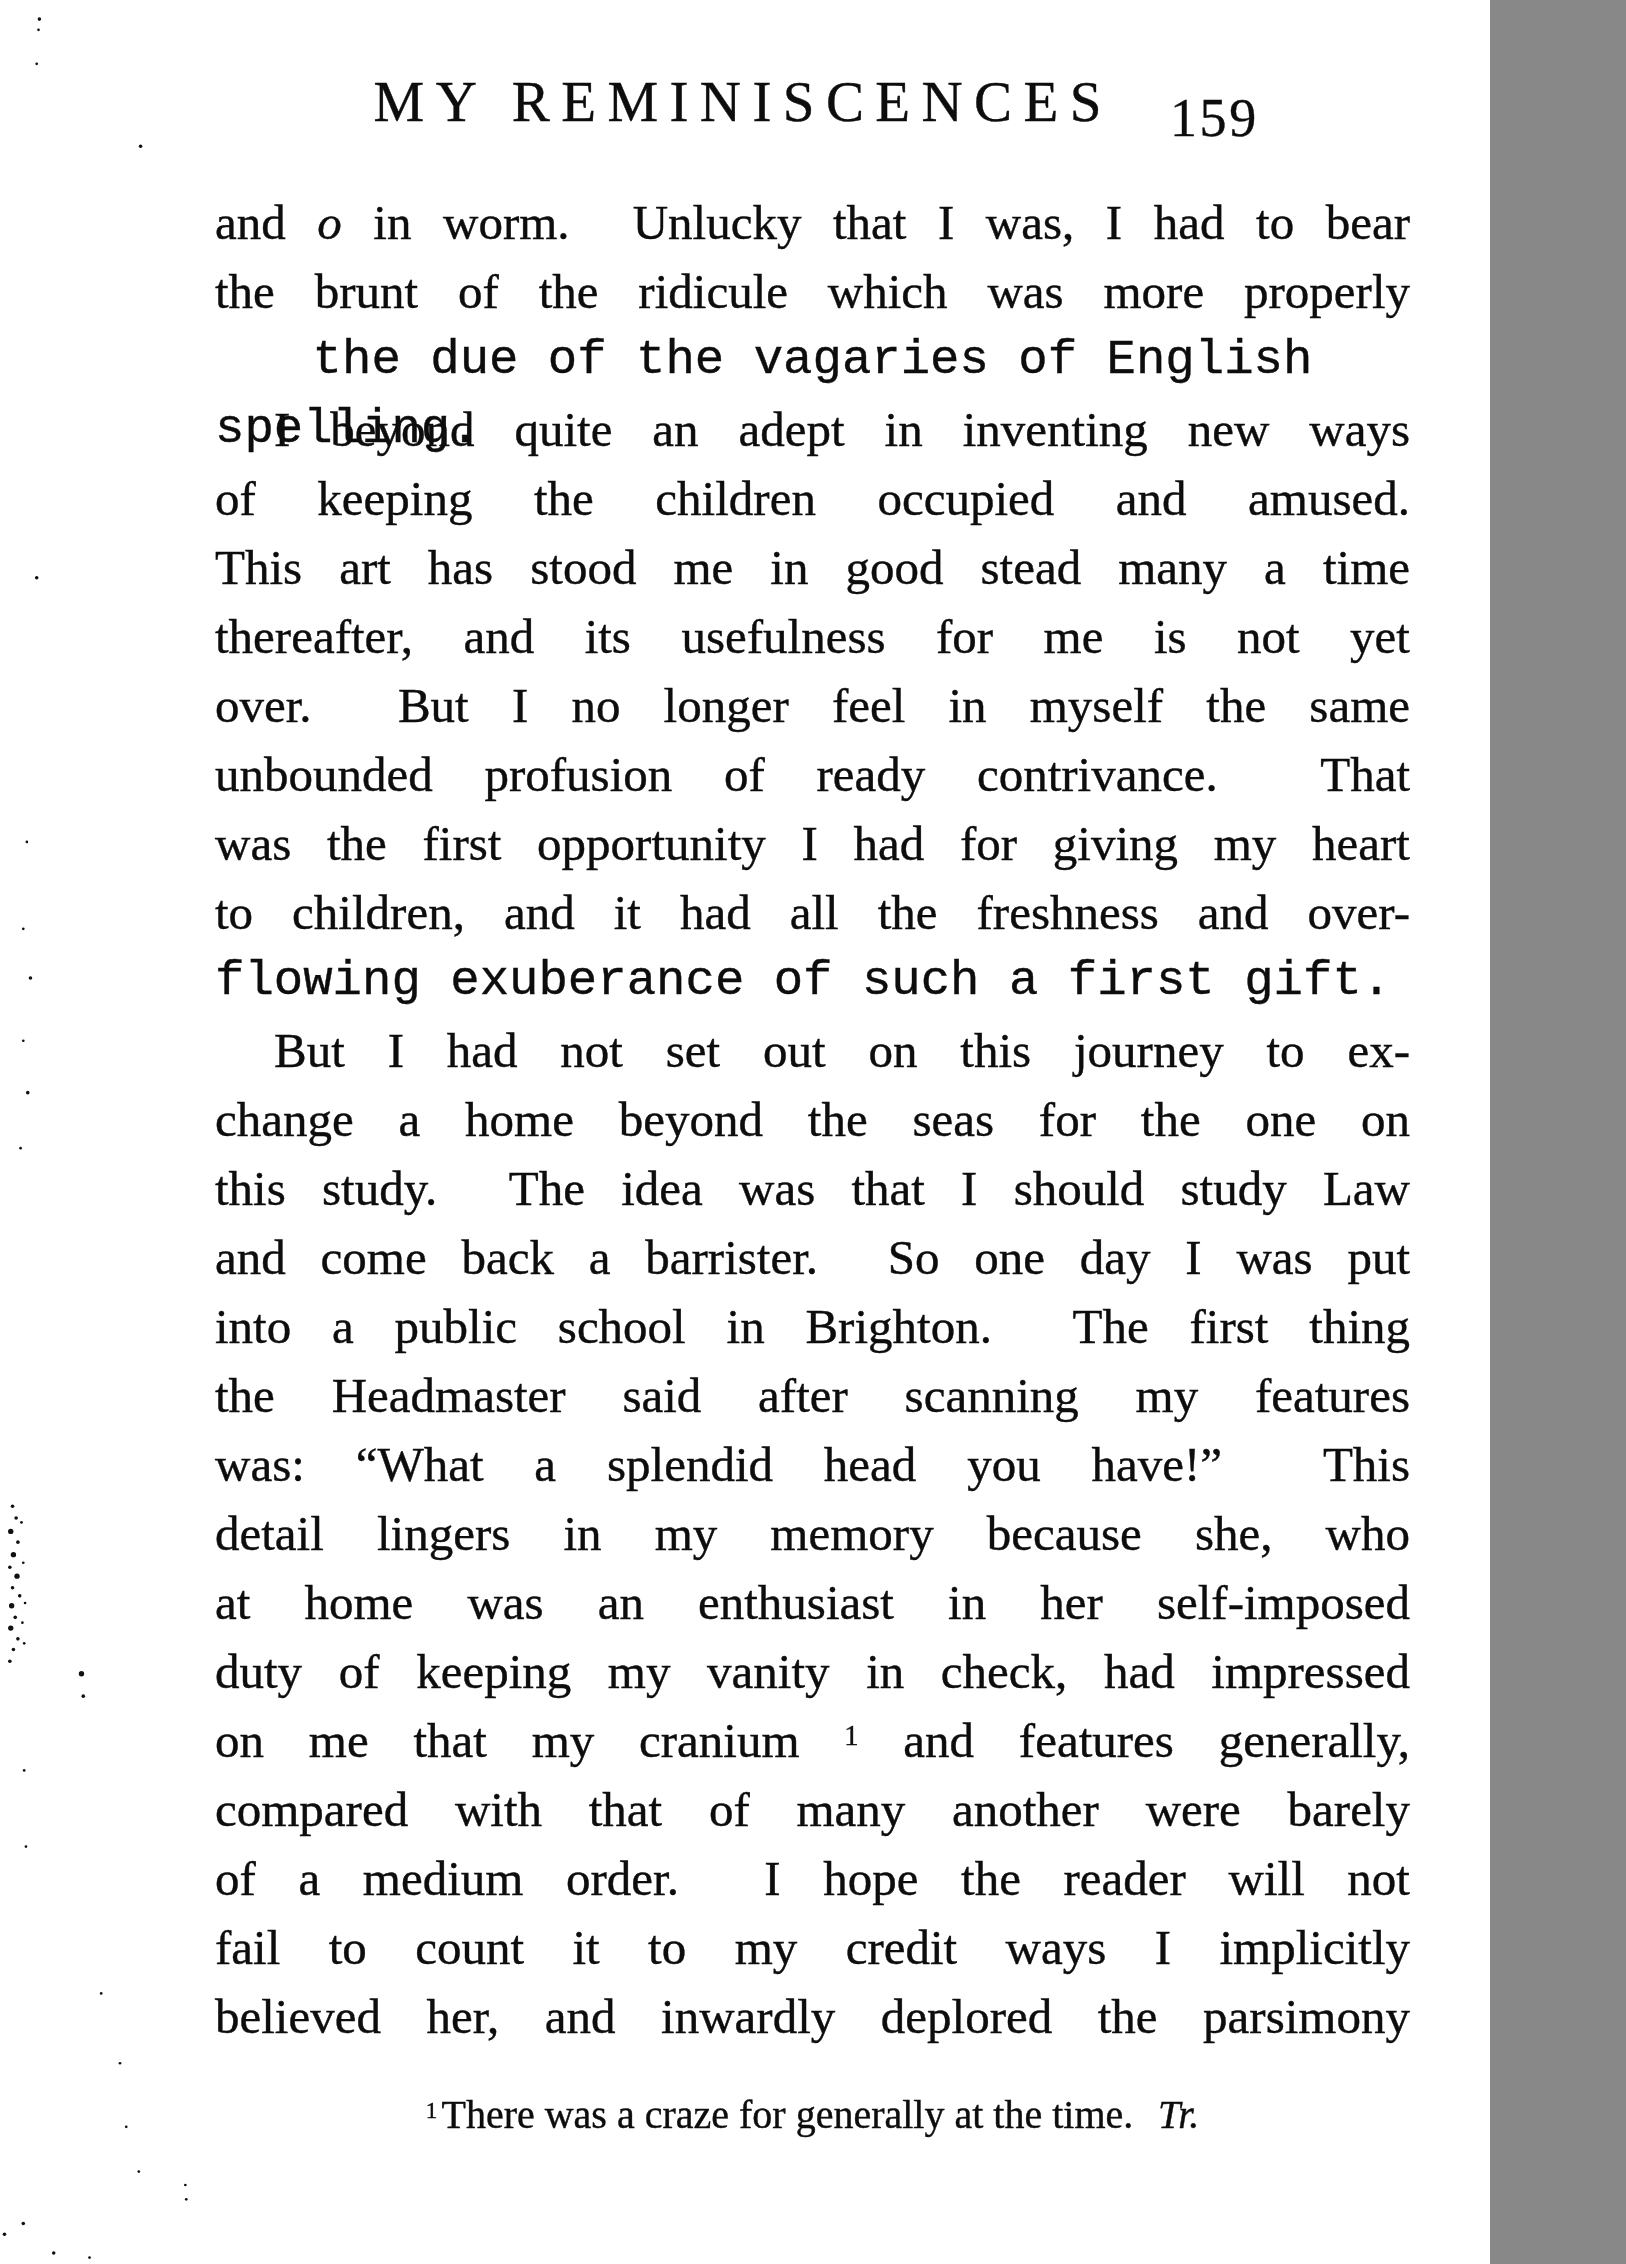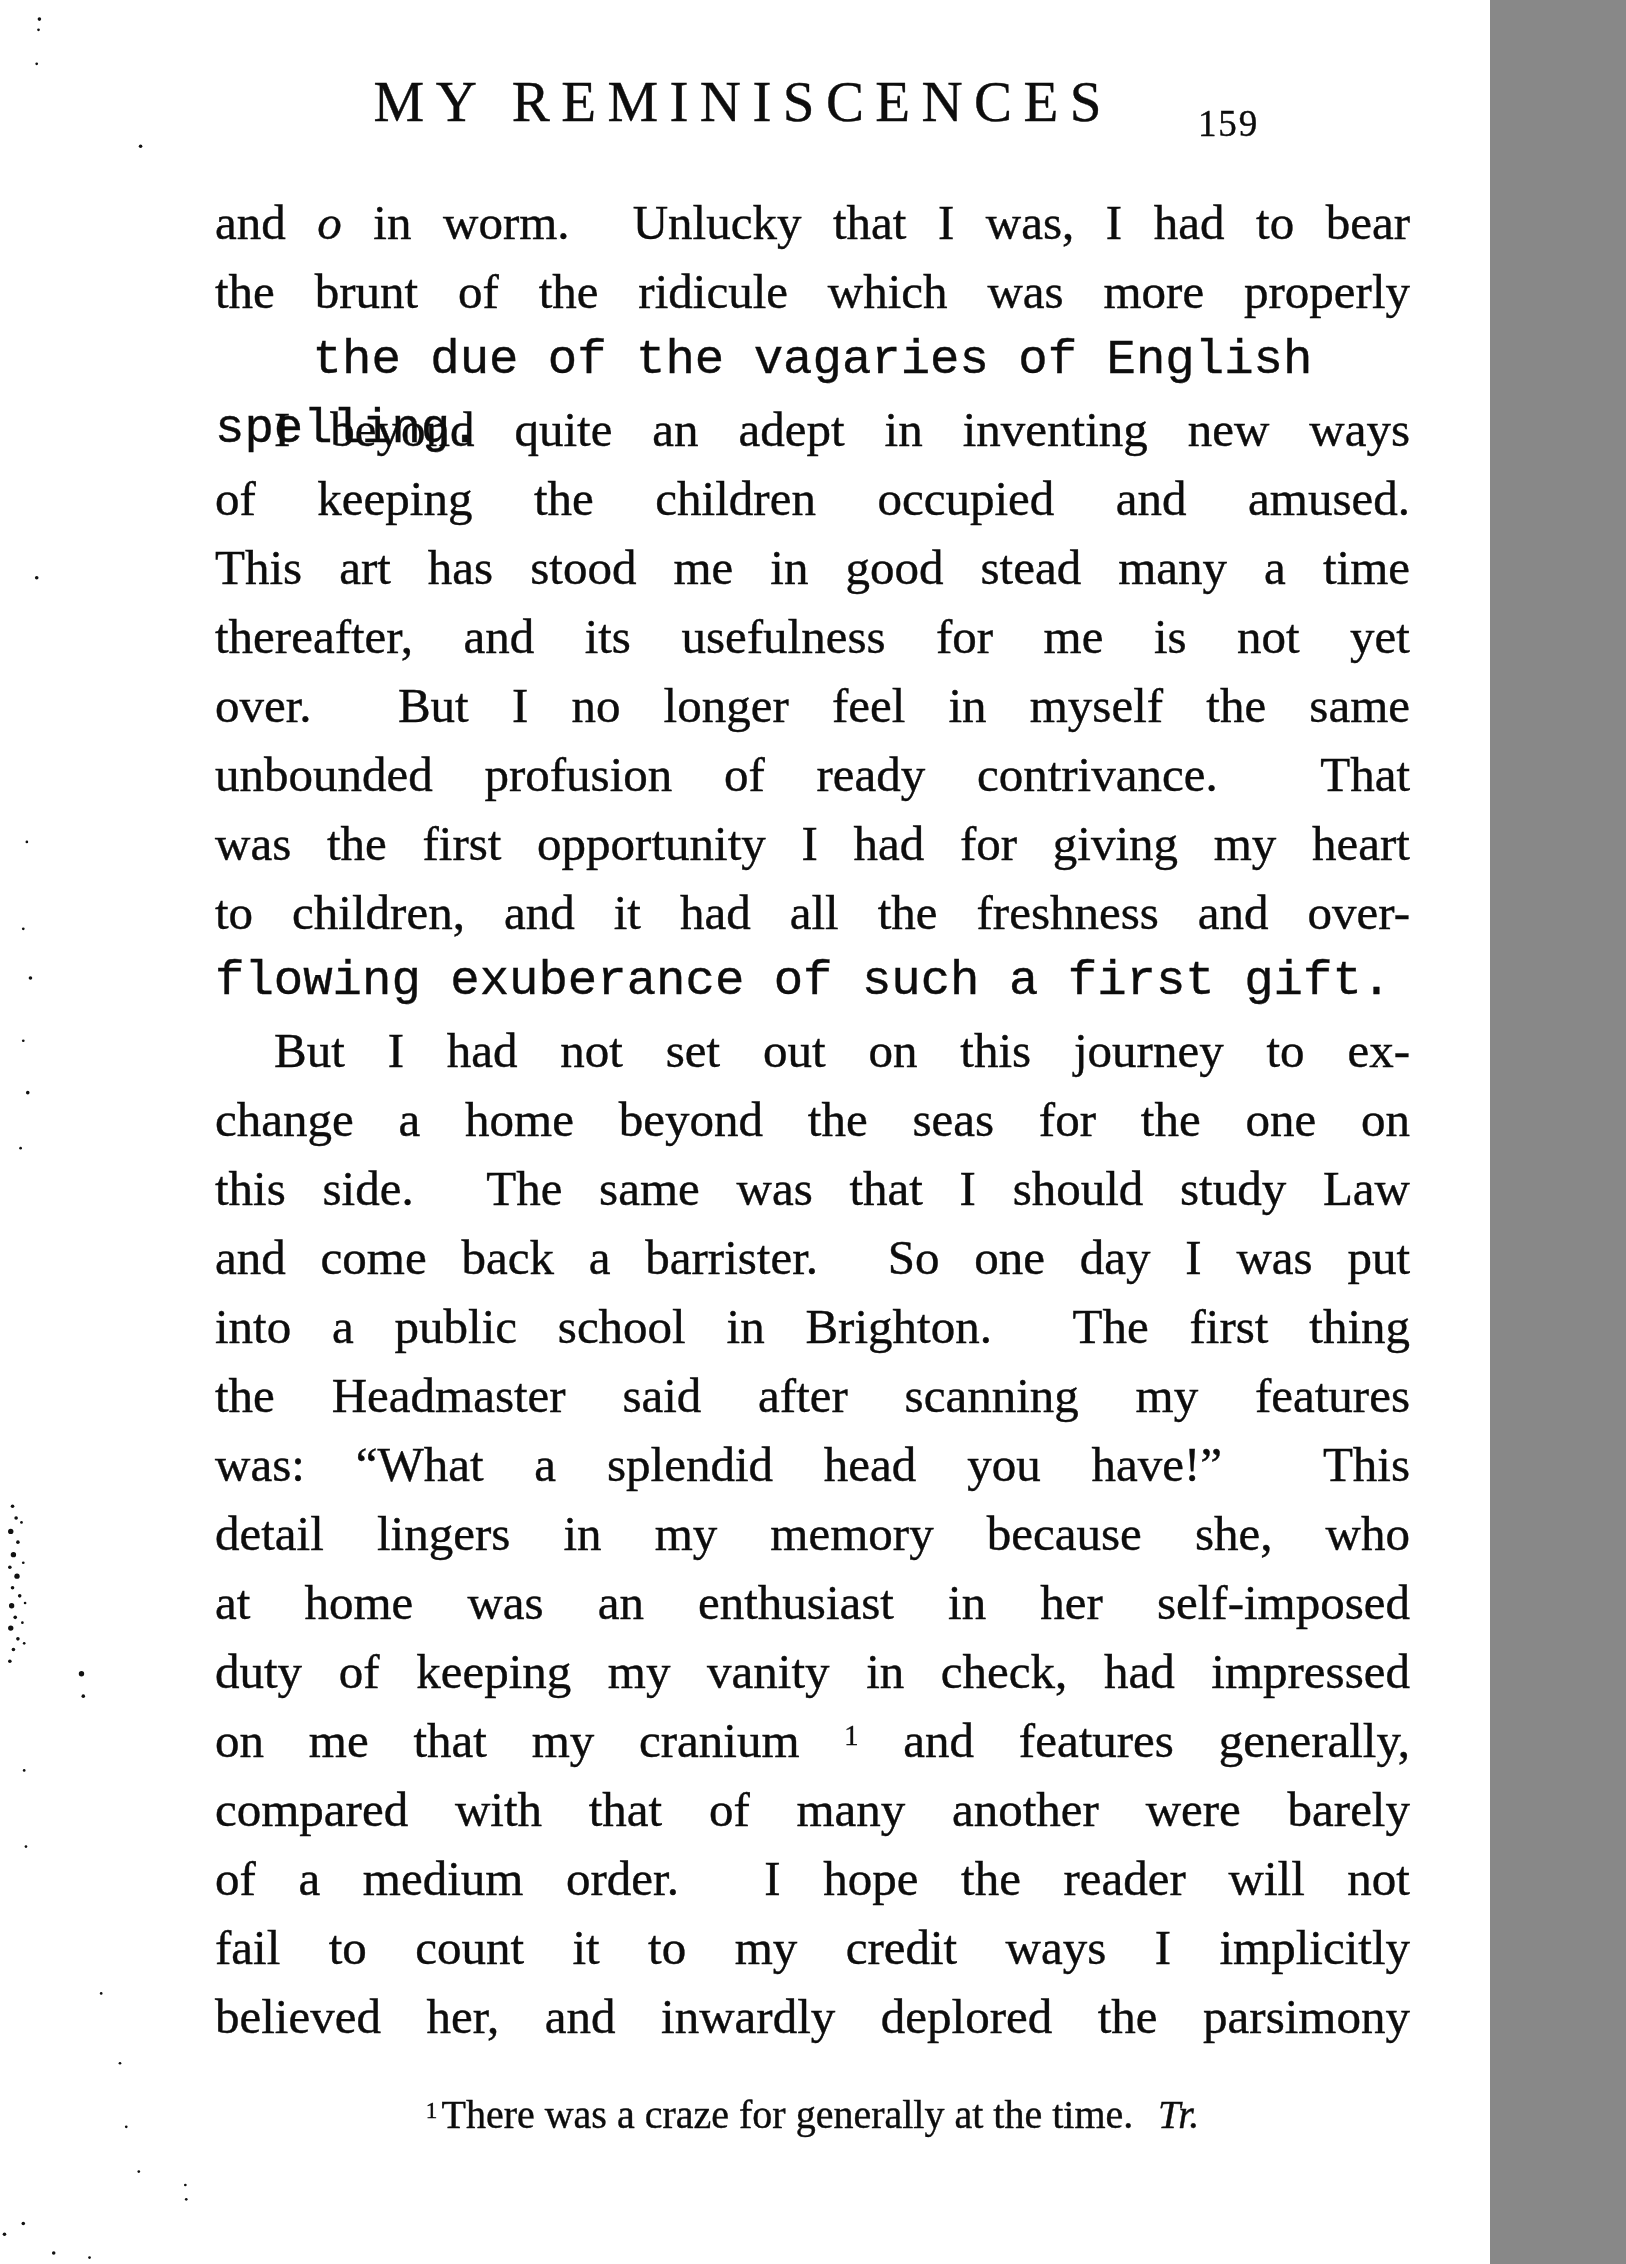--- a/index.html
+++ b/index.html
@@ -19,22 +19,22 @@
   
   .page-header{
     position:absolute;top:70px;left:0;width:100%;height:63px;
   }
   .header-title{
     position:absolute;left:50%;transform:translateX(-1.8px) translateX(-50%);
     font-size:57px;line-height:63px;
     letter-spacing:0.20em;white-space:pre;
   }
   .page-number{
-    position:absolute;top:29px;right:231px;
-    font-size:37px;line-height:50px;letter-spacing:0.05em;
+    position:absolute;top:23px;right:231px;
+    font-size:54px;line-height:50px;letter-spacing:0.05em;
   }
   
   .body-text{
     position:absolute;left:215px;top:188px;width:1195px;
   }
   .line{
     height:69px;line-height:69px;
     font-size:49px;
     text-align:justify;text-align-last:justify;
     white-space:pre-wrap;
@@ -77,21 +77,21 @@
       <div class="line"><span>of keeping the children occupied and amused.</span></div>
       <div class="line"><span>This art has stood me in good stead many a time</span></div>
       <div class="line"><span>thereafter, and its usefulness for me is not yet</span></div>
       <div class="line"><span>over.  But I no longer feel in myself the same</span></div>
       <div class="line"><span>unbounded profusion of ready contrivance.  That</span></div>
       <div class="line"><span>was the first opportunity I had for giving my heart</span></div>
       <div class="line"><span>to children, and it had all the freshness and over-</span></div>
       <div class="line flush"><span>flowing exuberance of such a first gift.</span></div>
       <div class="line indent"><span>But I had not set out on this journey to ex-</span></div>
       <div class="line"><span>change a home beyond the seas for the one on</span></div>
-      <div class="line"><span>this side.  The same was that I should study Law</span></div>
+      <div class="line"><span>this study.  The idea was that I should study Law</span></div>
       <div class="line"><span>and come back a barrister.  So one day I was put</span></div>
       <div class="line"><span>into a public school in Brighton.  The first thing</span></div>
       <div class="line"><span>the Headmaster said after scanning my features</span></div>
       <div class="line"><span>was: “What a splendid head you have!”  This</span></div>
       <div class="line"><span>detail lingers in my memory because she, who</span></div>
       <div class="line"><span>at home was an enthusiast in her self-imposed</span></div>
       <div class="line"><span>duty of keeping my vanity in check, had impressed</span></div>
       <div class="line"><span>on me that my cranium </span><sup>1</sup><span> and features generally,</span></div>
       <div class="line"><span>compared with that of many another were barely</span></div>
       <div class="line"><span>of a medium order.  I hope the reader will not</span></div>

